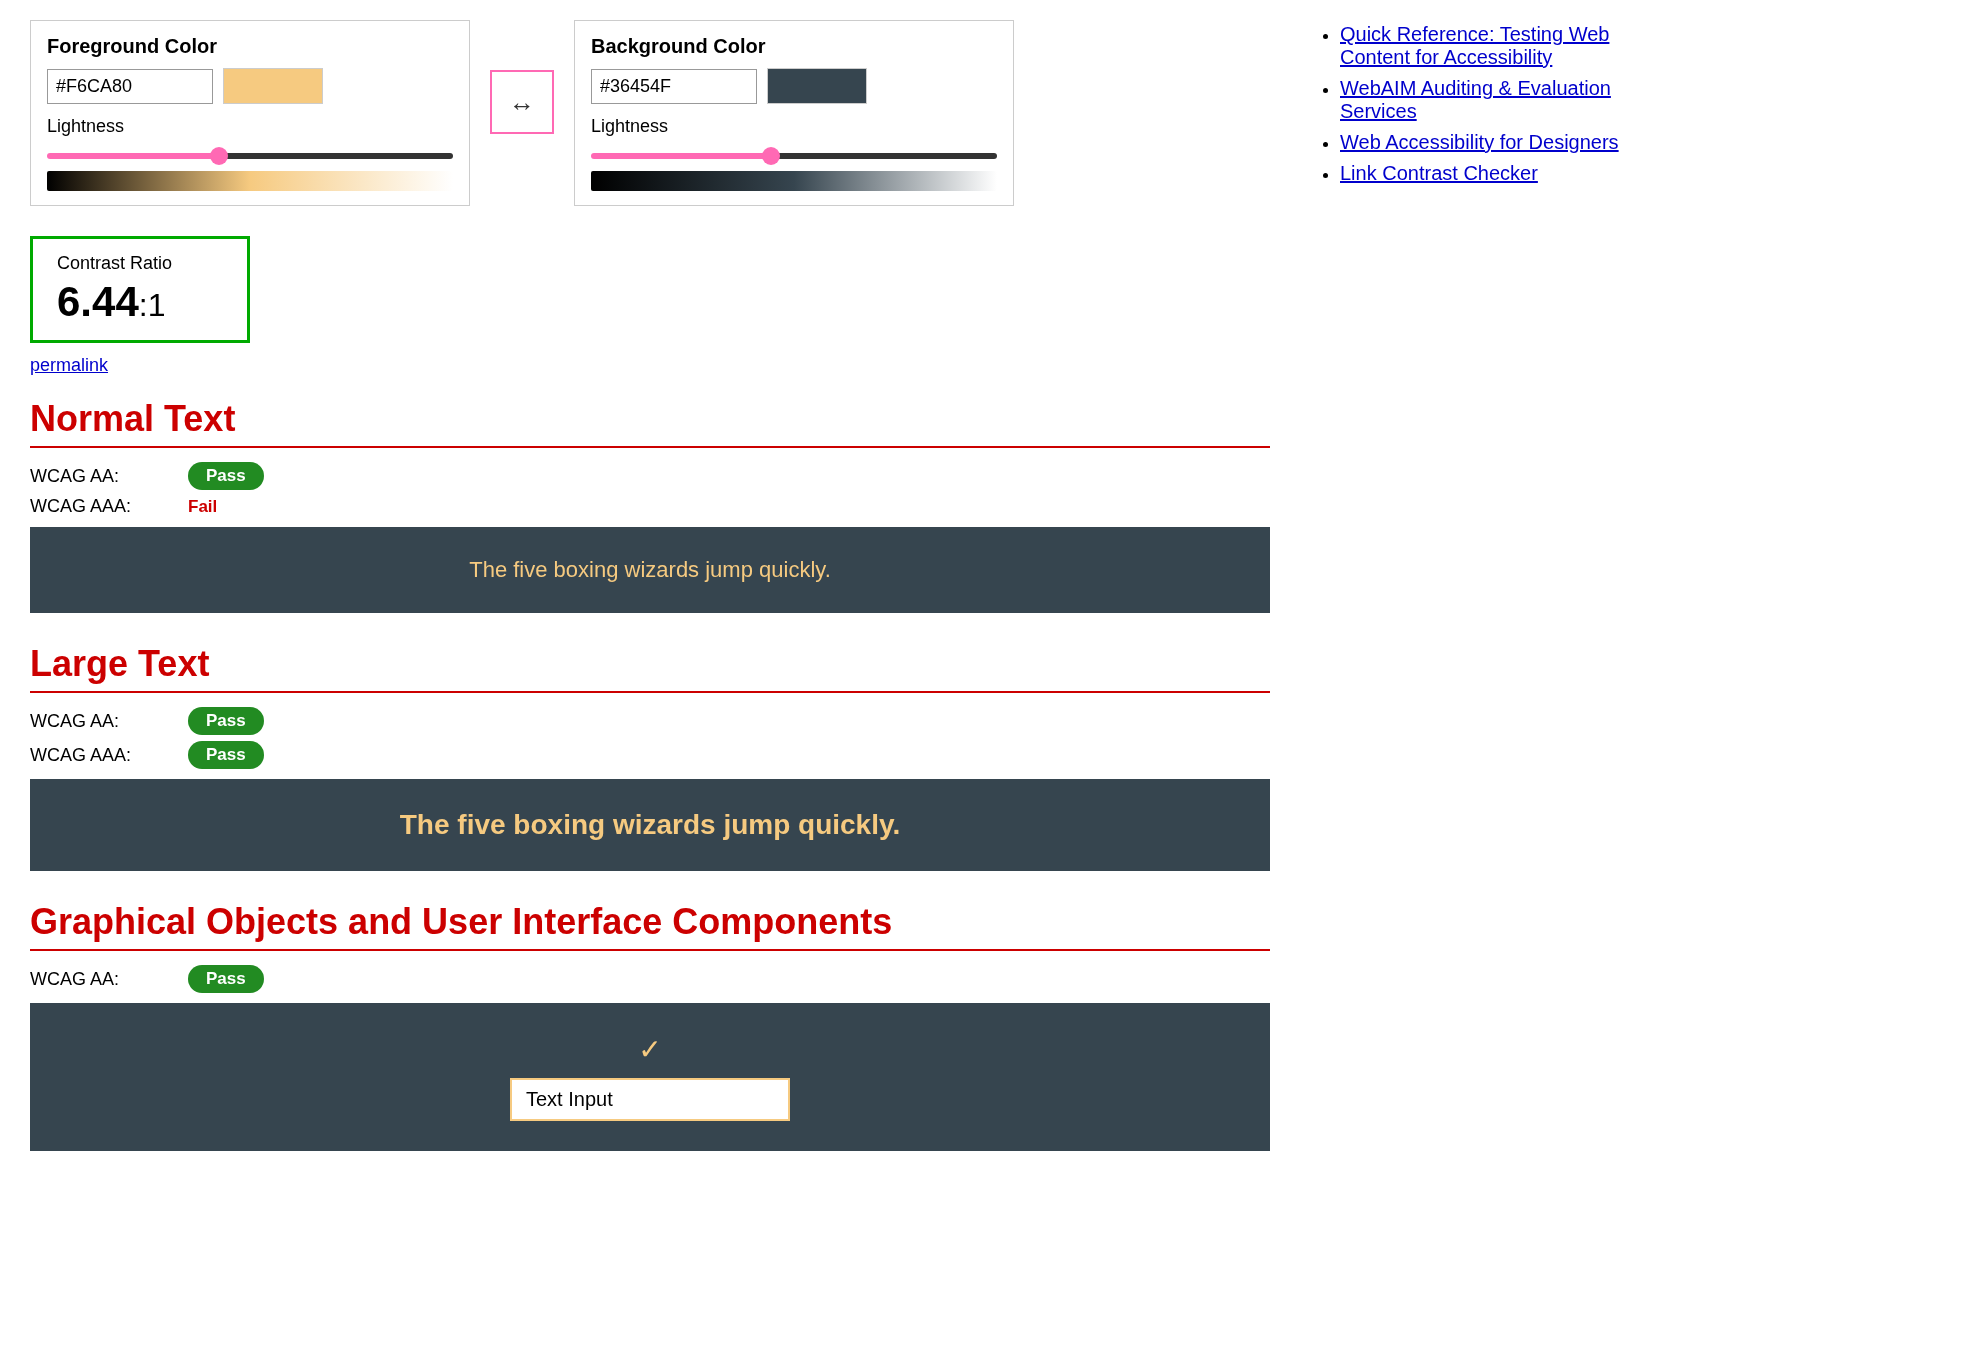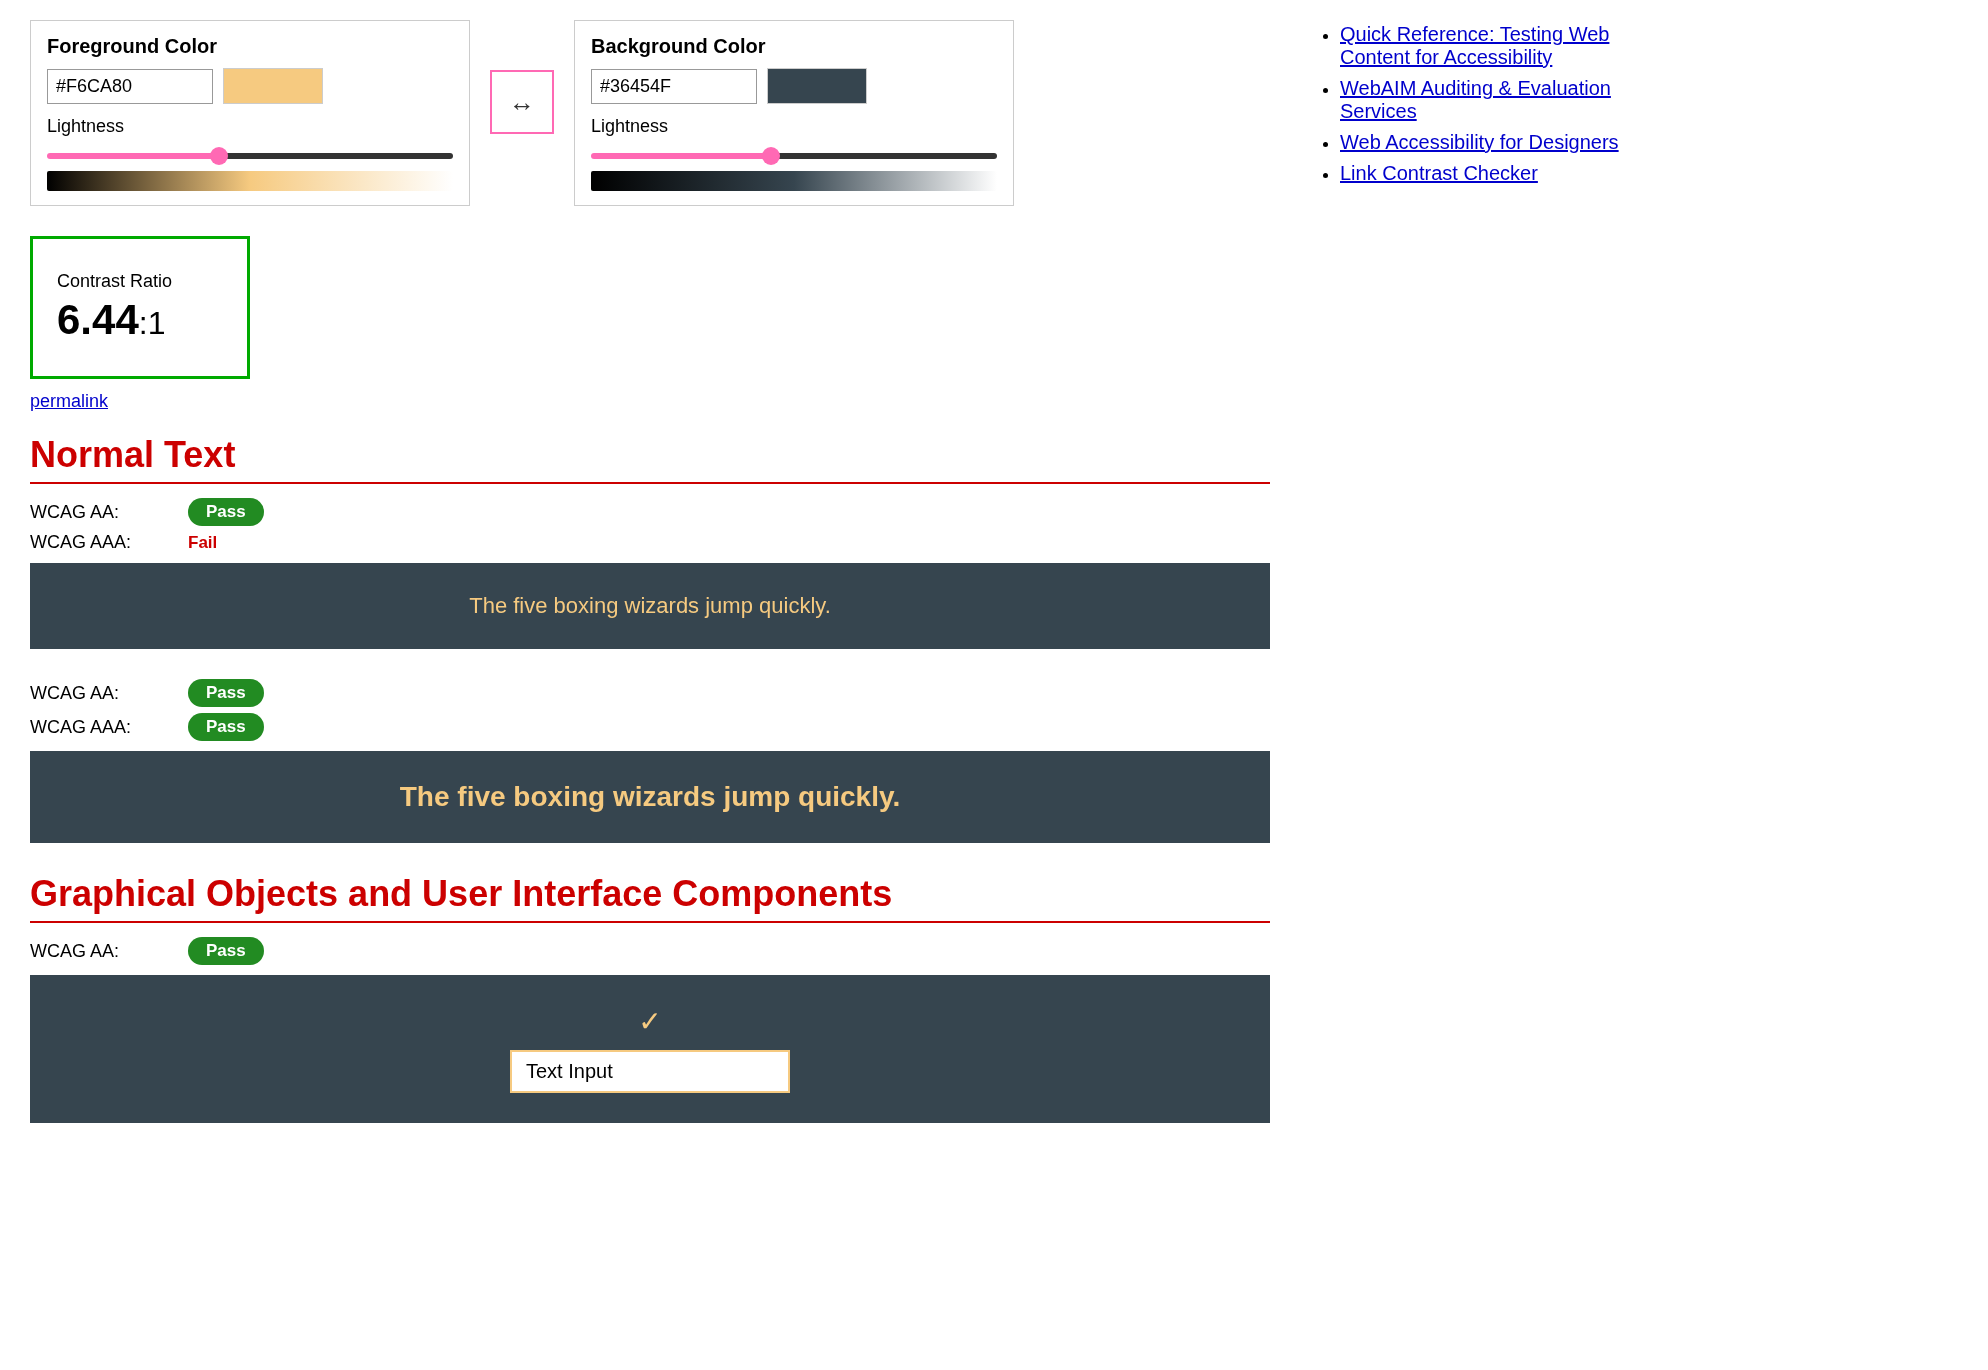--- a/index.html
+++ b/index.html
@@ -127,21 +127,21 @@
       cursor: pointer;
       font-size: 26px;
       color: #333;
       margin-top: 50px;
     }
 
     
     .contrast-ratio-box {
       border: 3px solid #00aa00;
       display: inline-block;
-      padding: 32px 24px;
+      padding: 14px 24px;
       margin-bottom: 12px;
       min-width: 220px;
     }
     .contrast-ratio-label {
       font-size: 18px;
       color: #000;
       margin-bottom: 4px;
     }
     .contrast-ratio-value {
       font-size: 42px;
@@ -322,20 +322,21 @@
           <span class="badge badge-fail">Fail</span>
         </div>
       </div>
       <div class="preview-box">
         <span class="preview-text-normal">The five boxing wizards jump quickly.</span>
       </div>
     </div>
 
     
     <div class="large-text-section">
+      <div class="section-heading">Large Text</div>
       <div class="wcag-group">
         <div class="wcag-row">
           <span class="wcag-label">WCAG AA:</span>
           <span class="badge badge-pass">Pass</span>
         </div>
         <div class="wcag-row">
           <span class="wcag-label">WCAG AAA:</span>
           <span class="badge badge-pass">Pass</span>
         </div>
       </div>

